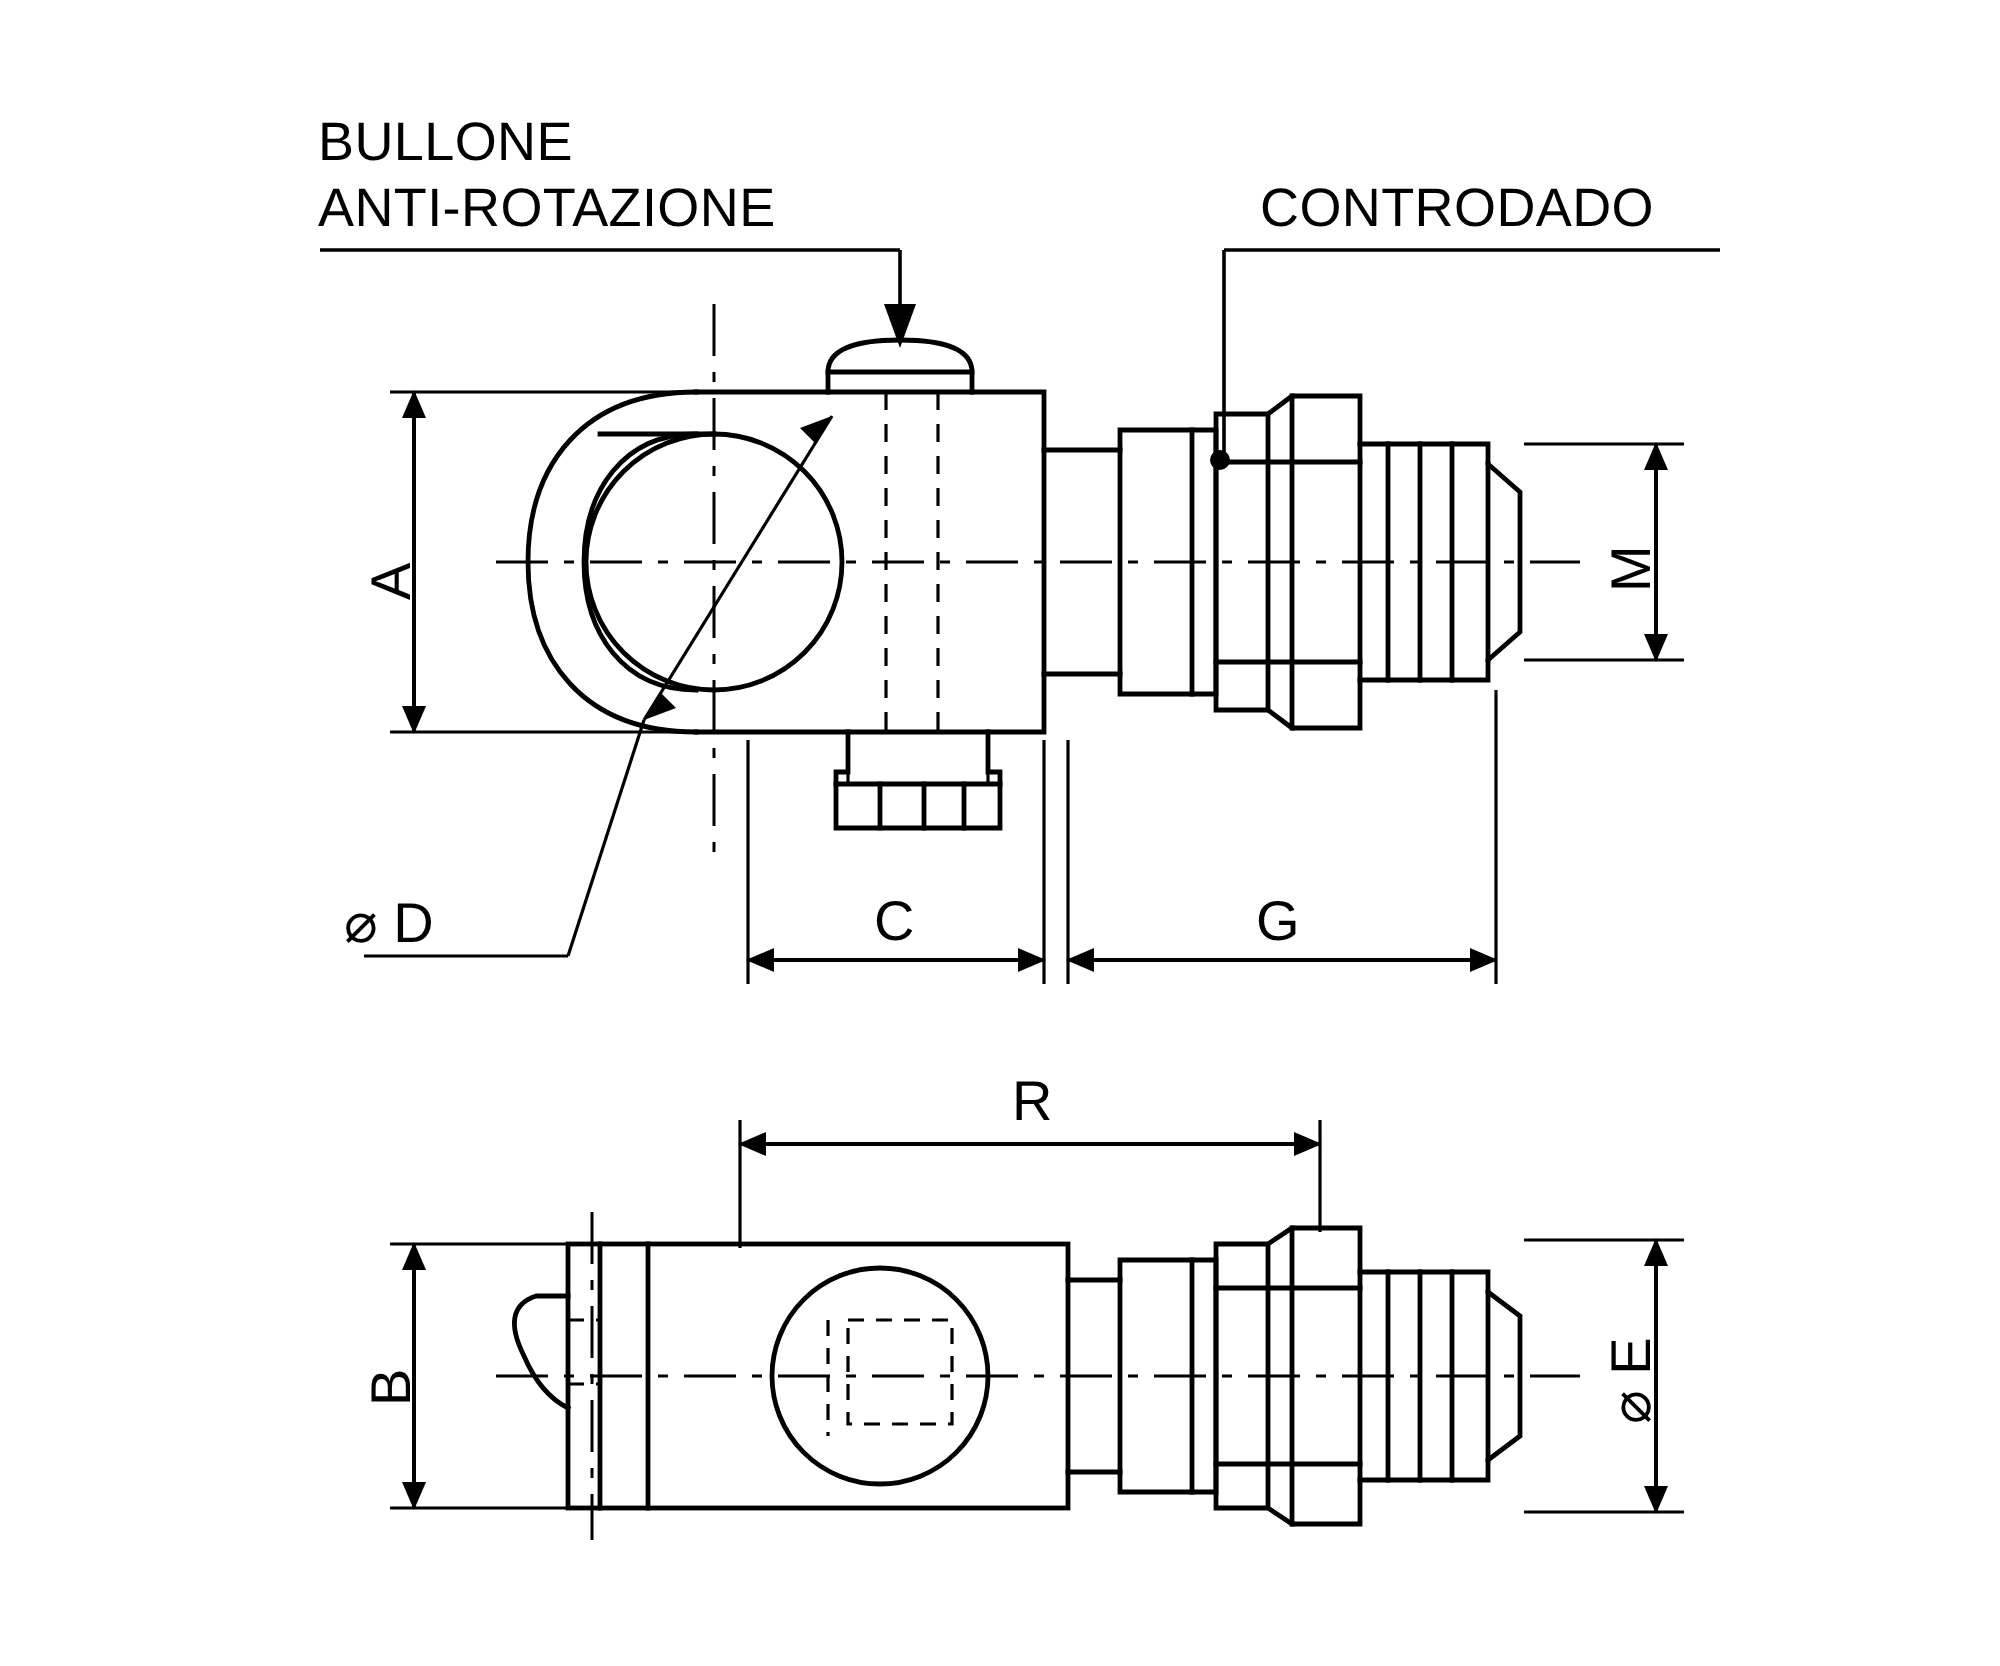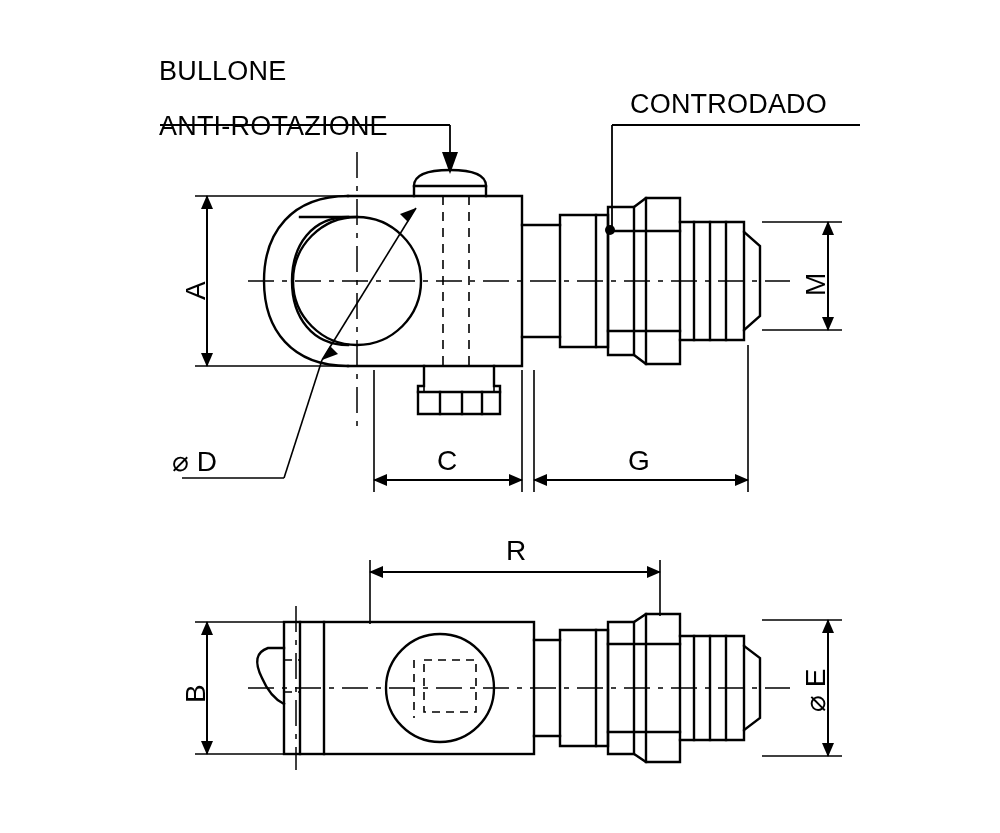--- a/index.html
+++ b/index.html
@@ -196,21 +196,21 @@
       <line x1="195" y1="622" x2="286" y2="622"></line>
       <line x1="195" y1="754" x2="286" y2="754"></line>
 
       <line x1="828" y1="620" x2="828" y2="756" marker-start="url(#arrStart)" marker-end="url(#arrEnd)" stroke-width="2"></line>
       <line x1="762" y1="620" x2="842" y2="620"></line>
       <line x1="762" y1="756" x2="842" y2="756"></line>
     </g>
   </svg>
 
   <div class="lbl lbl-title" style="left:159px; top:56px;">BULLONE</div>
-  <div class="lbl lbl-title" style="left:159px; top:89px;margin-top:22px;">ANTI-ROTAZIONE</div>
+  <div class="lbl lbl-title" style="left:159px; top:89px;">ANTI-ROTAZIONE</div>
 
   <div class="lbl lbl-title" style="left:630px; top:89px;">CONTRODADO</div>
 
   <div class="lbl lbl-dim rot90" style="left:180px; top:300px;">A</div>
 
   <div class="lbl lbl-dim" style="left:172px; top:446px;">⌀ D</div>
 
   <div class="lbl lbl-dim" style="left:437px; top:445px;">C</div>
 
   <div class="lbl lbl-dim" style="left:628px; top:445px;">G</div>

